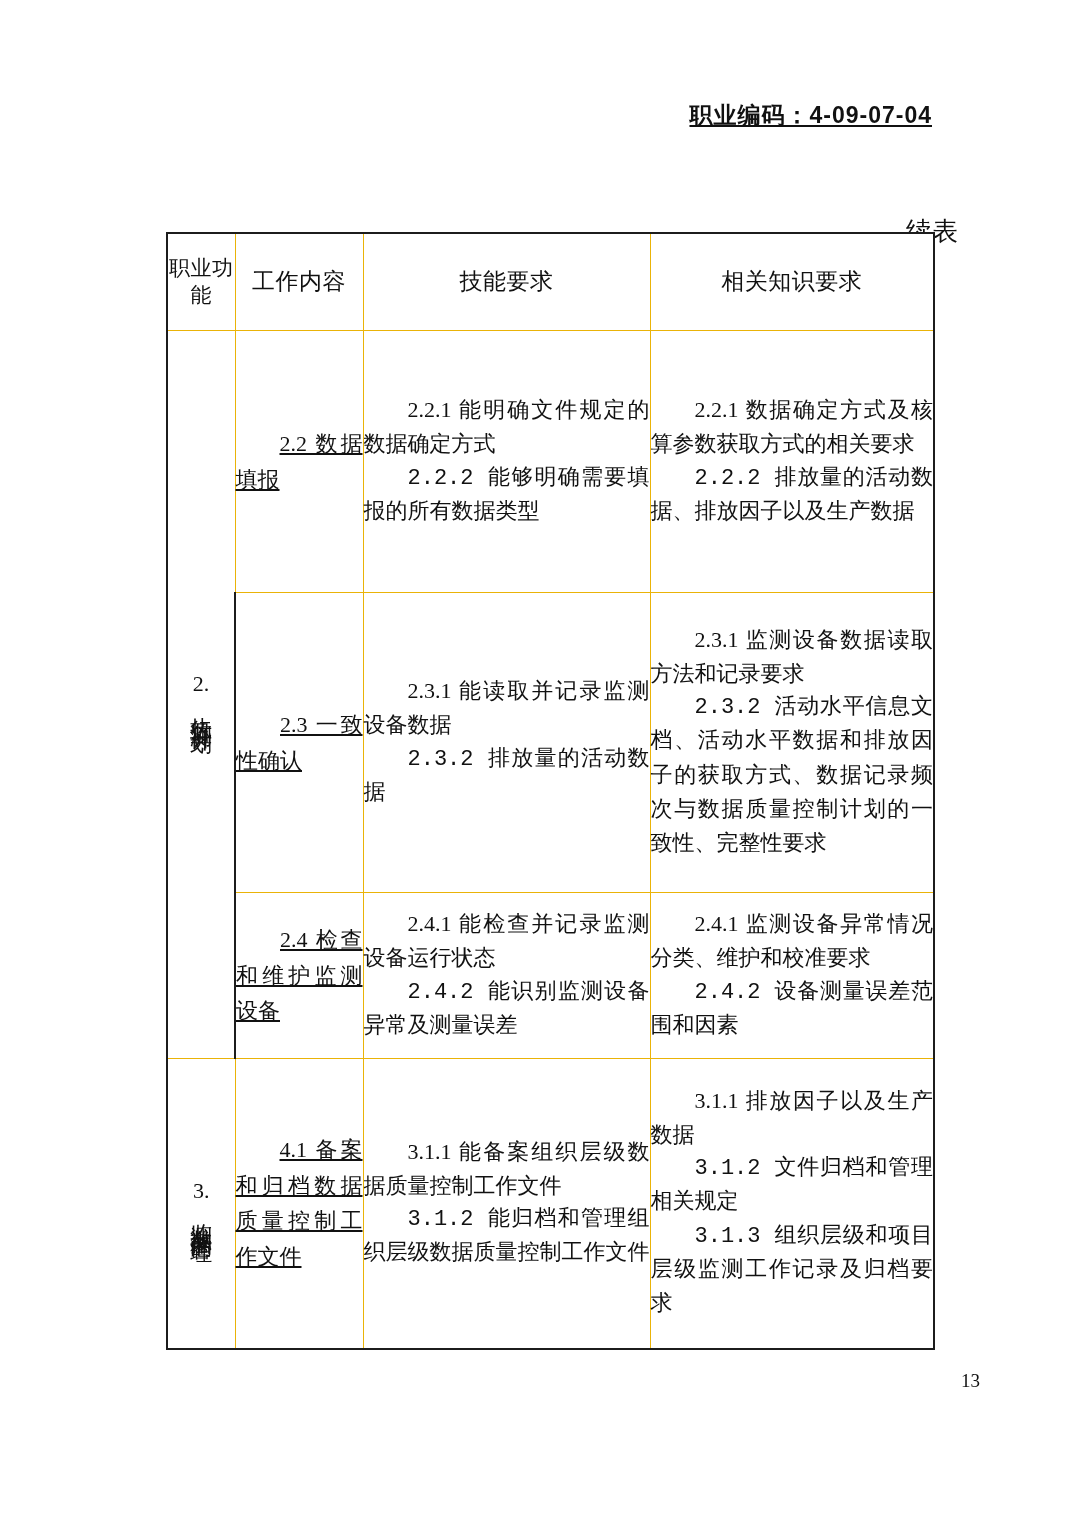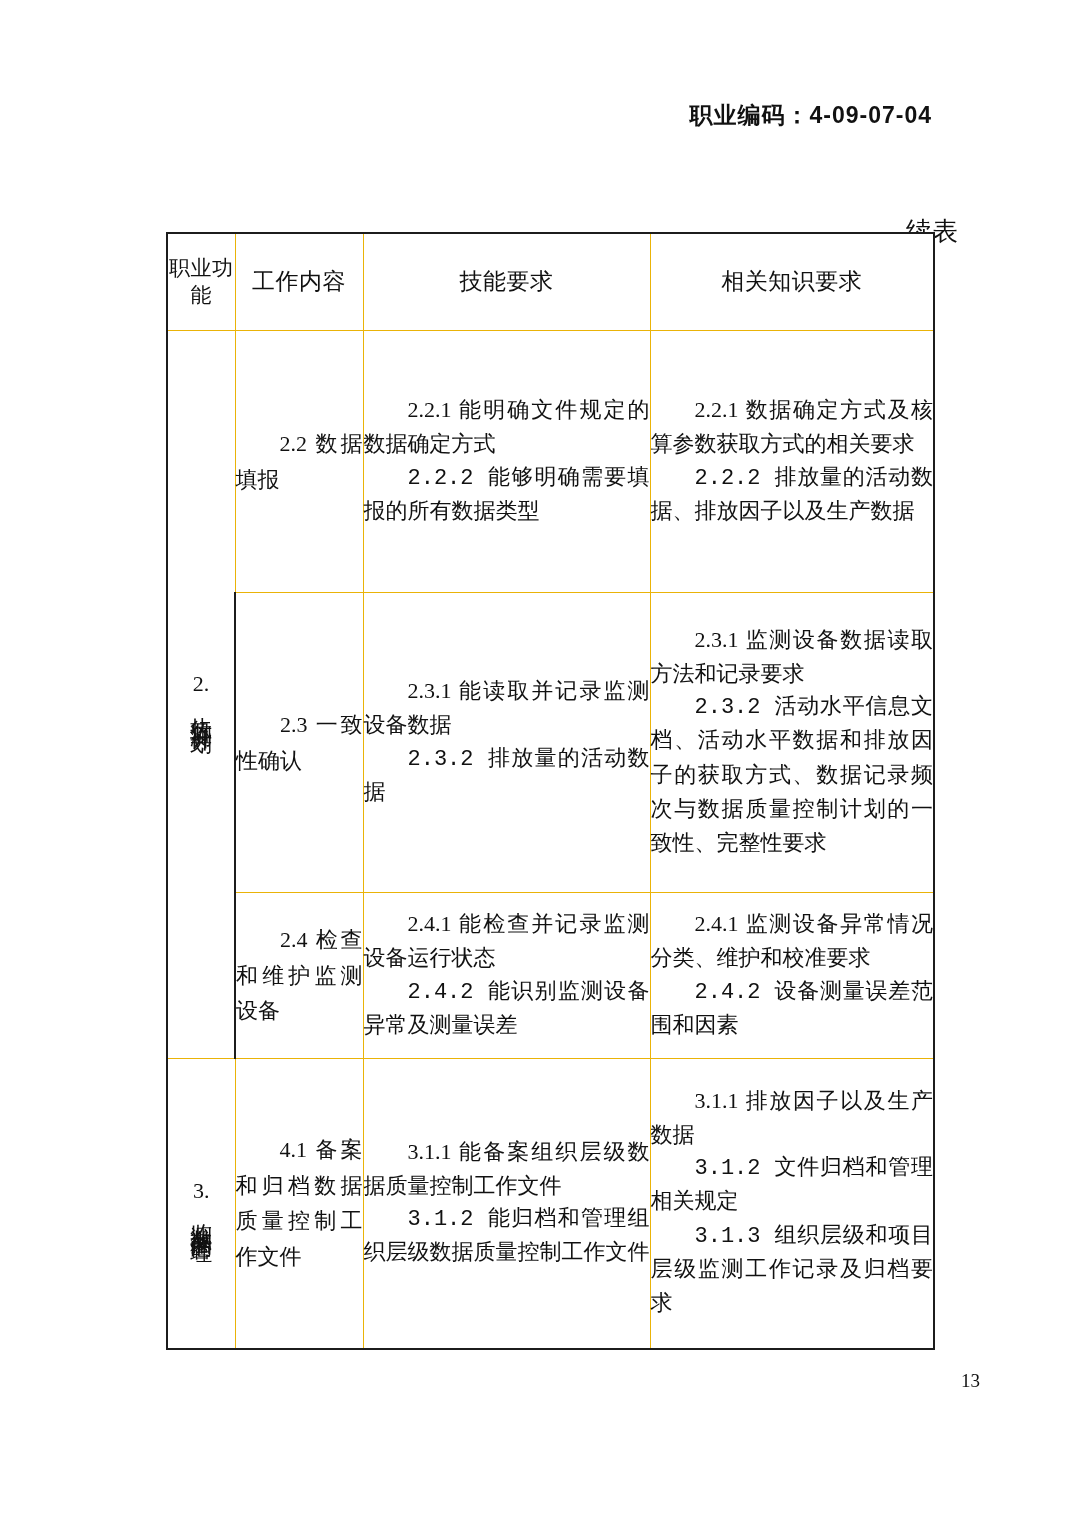--- a/index.html
+++ b/index.html
@@ -26,20 +26,21 @@
   
   .doc-header {
     position: absolute;
     right: 148px;
     top: 100px;
     font-family: "Liberation Sans", "DejaVu Sans", sans-serif;
     font-size: 23px;
     font-weight: 700;
     letter-spacing: 1px;
     white-space: nowrap;
+    text-decoration: underline;
   }
 
   .continued-label {
     position: absolute;
     right: 122px;
     top: 193px;
     font-size: 26px;
     font-weight: 400;
     white-space: nowrap;
     margin-top: 21px;
@@ -136,20 +137,21 @@
     text-align: justify;
     text-justify: inter-ideograph;
   }
   .content-cell .para + .para { margin-top: 0; font-family: Liberation Mono, monospace; }
 
   .col-work {
     font-size: 22px;
     line-height: 1.62;
     padding: 10px 7px;
     vertical-align: middle;
+    text-decoration: underline;
   }
   .col-work .para {
     margin: 0;
     text-indent: 2em;
     text-align: justify;
     text-justify: inter-ideograph;
   }
 
   
   .r1 { height: 262px; }

